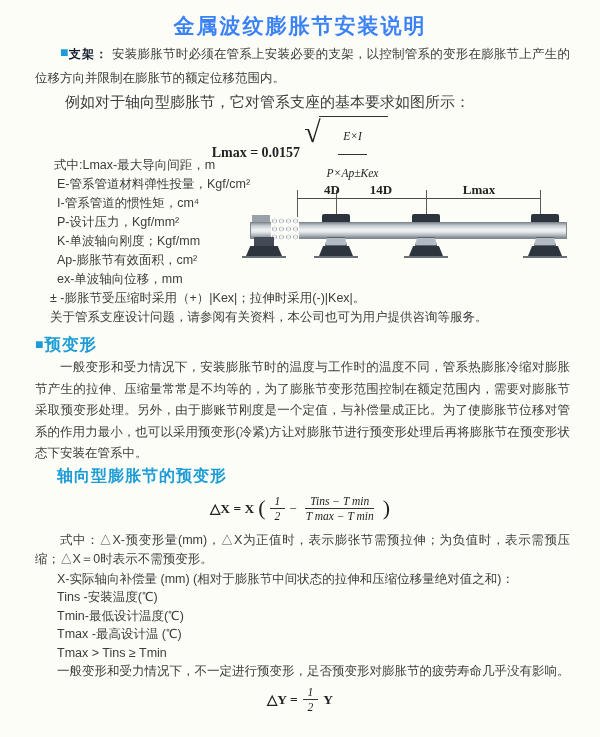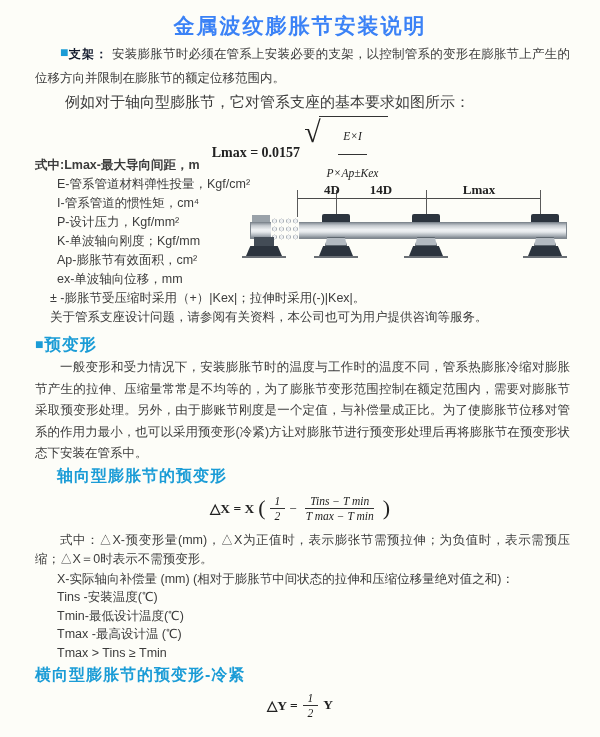--- a/index.html
+++ b/index.html
@@ -35,21 +35,21 @@
   .f2{margin-top:2px;height:40px;display:flex;justify-content:center;align-items:center;gap:4px;}
   .f2 .flhs{font-weight:bold;font-size:13.5px;}
   .f2 .op{font-size:13px;}
   .f2 .paren{font-size:22px;font-weight:normal;transform:translateY(-1px);}
   .f3{margin-top:2px;height:34px;display:flex;justify-content:center;align-items:center;gap:5px;}
   .f3 .flhs,.f3 .frhs{font-weight:bold;font-size:13.5px;}
 
   
   .defs-wrap{position:relative;margin-top:6px;}
   .def-line{font-size:12.5px;line-height:19px;white-space:nowrap;}
-  .ml35{margin-left:35px;font-weight:bold;} .ml57{margin-left:57px;} .ml50{margin-left:50px;}
+  .ml35{margin-left:54px;} .ml57{margin-left:57px;} .ml50{margin-left:50px;}
 
   .diagram{position:absolute;left:236px;top:28px;width:362px;height:96px;}
   .diagram *{position:absolute;}
   .dim-line{left:61px;top:14px;width:243px;height:0;border-top:1px solid #4a4a4a;}
   .tick{width:1px;background:#5a5a5a;top:6px;height:32px;}
   .dim-label{top:-2px;transform:translateX(-50%);font-family:"Liberation Serif",serif;font-weight:bold;font-size:13px;color:#222;white-space:nowrap;}
   .pipe{left:14px;top:38px;width:315px;height:15px;border:1px solid #7f878f;
     background:linear-gradient(to bottom,#8d959d 0%,#c7ccd1 18%,#f0f2f4 45%,#e6e9ec 60%,#a8afb6 85%,#7d858d 100%);}
   .bellows{left:35px;top:33px;width:28px;height:25px;background-color:#fdfdf8;
     background-image:radial-gradient(circle at 50% 50%, #eef0f2 30%, #959da4 42%, rgba(0,0,0,0) 50%);
@@ -157,22 +157,22 @@
         <span class="den">T max − T min</span>
       </span>
     <span class="paren">)</span>
   </div>
   <p class="explain-para">式中：△X-预变形量(mm)，△X为正值时，表示膨张节需预拉伸；为负值时，表示需预压缩；△X＝0时表示不需预变形。</p>
   <div class="item-line">X-实际轴向补偿量 (mm) (相对于膨胀节中间状态的拉伸和压缩位移量绝对值之和)：</div>
   <div class="item-line">Tins -安装温度(℃)</div>
   <div class="item-line">Tmin-最低设计温度(℃)</div>
   <div class="item-line">Tmax -最高设计温 (℃)</div>
   <div class="item-line">Tmax &gt; Tins ≥ Tmin</div>
+  <div class="item-line">一般变形和受力情况下，不一定进行预变形，足否预变形对膨胀节的疲劳寿命几乎没有影响。</div>
 
-  <div class="sub-head2">横向型膨胀节的预变形-冷紧</div>
   <div class="formula f3">
     <span class="flhs">△Y =</span>
     <span class="frac">
         <span class="num">1</span>
         <span class="den">2</span>
       </span>
     <span class="frhs">Y</span>
   </div>
 
 </div>

